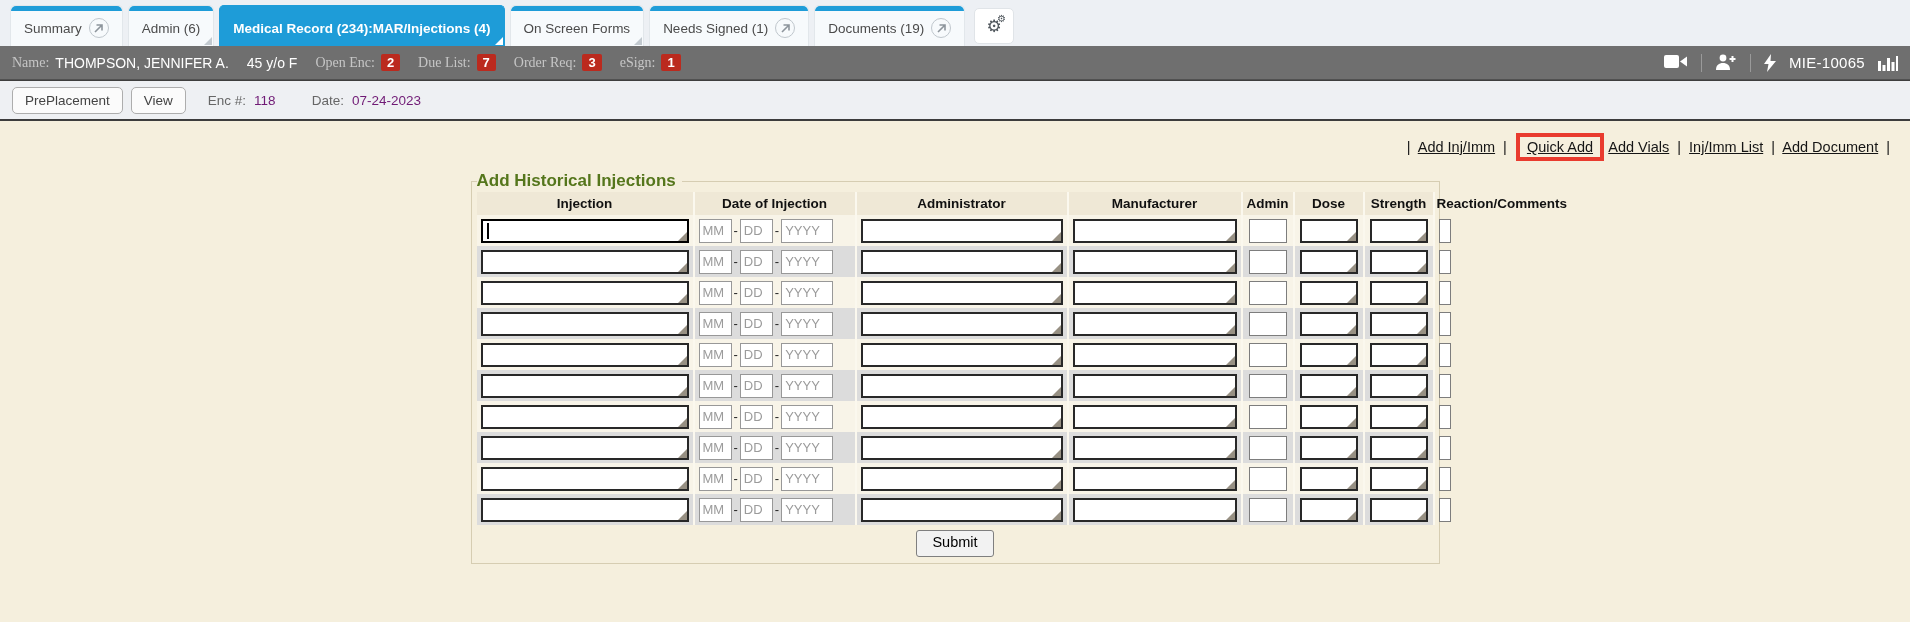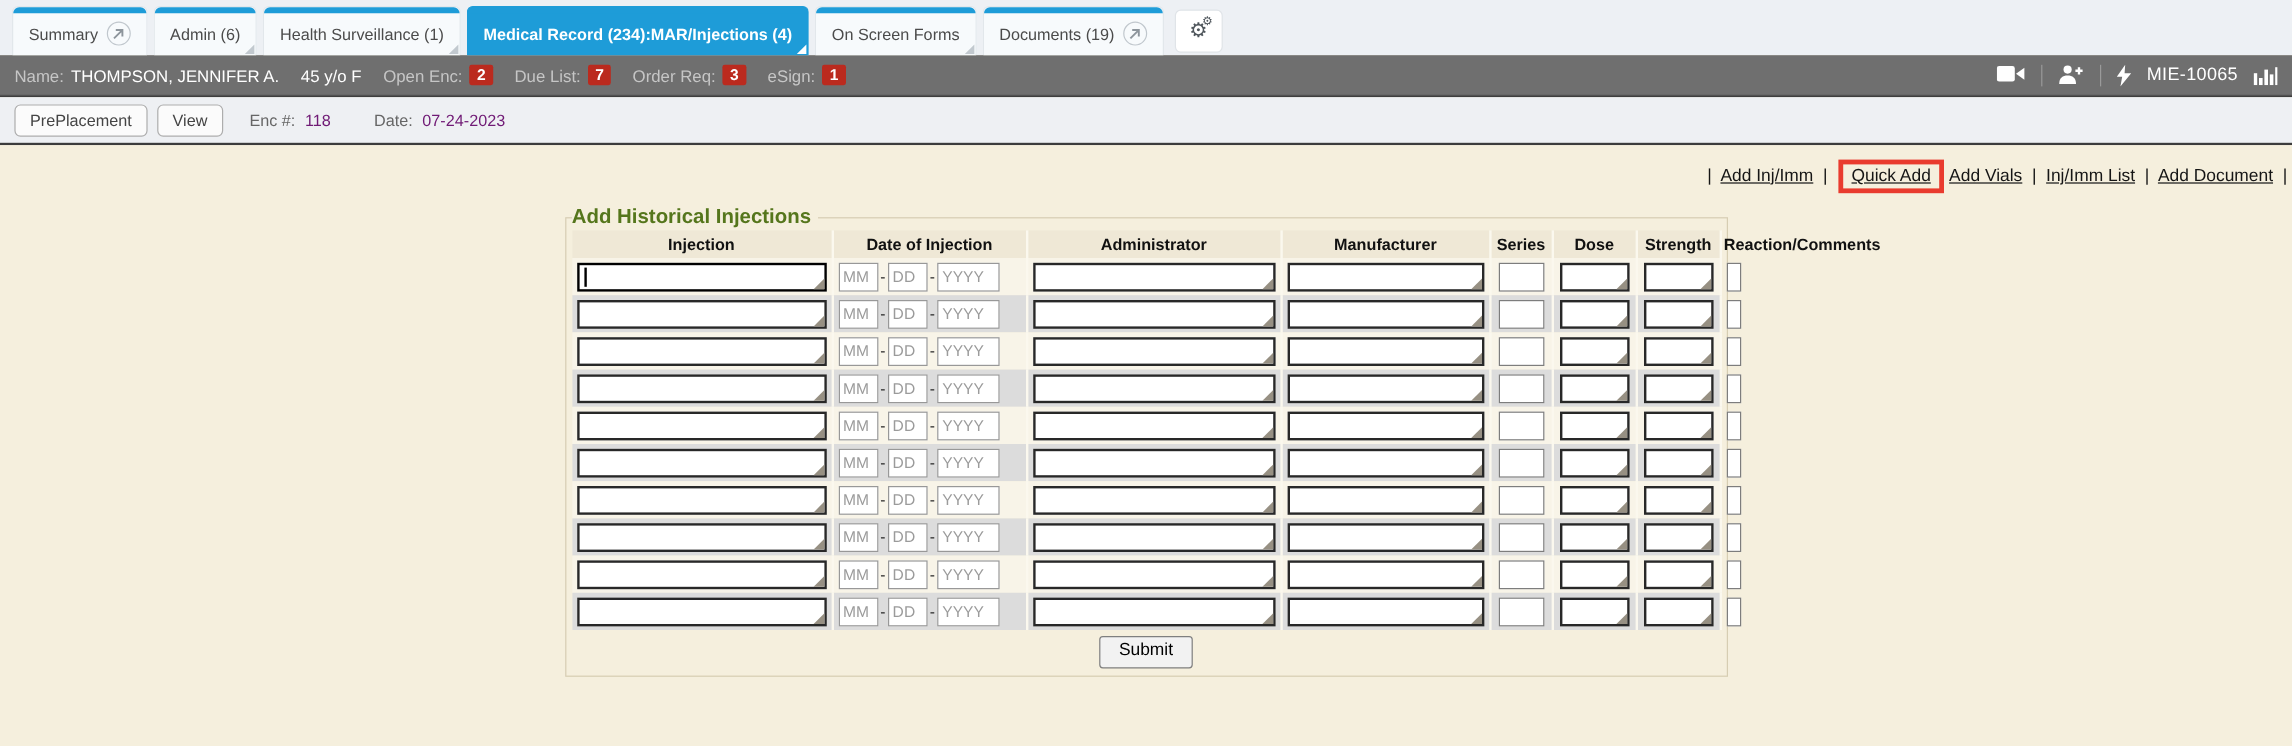--- a/index.html
+++ b/index.html
@@ -20,40 +20,40 @@
   .ext-circle svg { display:block; }
   .gearbtn { height:36px; width:40px; margin:0 0 2px 4px; background:#fff; border:1px solid #e0e4e8; border-radius:5px;
          display:flex; align-items:center; justify-content:center; cursor:pointer; position:relative; }
   .gear-glyph { font-family:"DejaVu Sans", sans-serif; font-size:17px; color:#4f565c; line-height:1; }
   .gear-glyph .g2 { position:absolute; font-size:10px; top:5px; right:7px; }
 
   
   .pbar { background:#6f6f6f; color:#fff; border-bottom:1px solid #3e3e3e; }
   .prow1 { height:34px; display:flex; align-items:center; padding:0 12px; border-bottom:1px solid #515151; font-size:14px; }
   .prow23 { padding:4px 12px 5px 12px; font-size:13.5px; }
-  .plabel { color:#c6c6c6; margin-right:6px; }
+  .plabel { color:#c6c6c6; margin-right:6px;font-family:Liberation Serif, serif; }
   .pvalue { color:#ffffff; margin-right:18px; }
   .badge { background:#bb2a1e; color:#fff; font-weight:bold; font-size:13px; padding:1px 6px; border-radius:2px; margin-right:18px; cursor:pointer; }
   .prow2 { margin-bottom:3px; }
   .nkda { background:#bb2a1e; color:#fff; font-weight:bold; padding:1px 7px; border-radius:2px; }
   .pspacer { flex:1; }
   .tray { display:flex; align-items:flex-start; gap:13px; }
   .tray .vdiv { width:1px; height:18px; background:#9a9a9a; }
   .tray svg { display:block; cursor:pointer; }
   .station { font-size:15px; color:#fff; letter-spacing:.3px; }
 
   
   .toolbar { height:40px; background:#eef0f3; border-bottom:2px solid #3c3c3c; display:flex; align-items:center; padding:0 12px; gap:8px; font-size:13.5px; }
   .tbtn { background:#fbfbfb; border:1px solid #adadad; border-radius:5px; padding:5px 12px; font-size:13.5px; color:#444; cursor:pointer; }
   .enc { margin-left:14px; color:#666; }
   .encval { color:#701a75; margin-right:14px; }
 
   
   .content { position:relative; height:449px; background:#f5efdd; overflow:hidden; }
-  .links-row { text-align:right; padding:12px 0 0 0; font-size:14.5px; color:#151515; white-space:nowrap; }
+  .links-row { text-align:right; padding:12px 16px 0 0; font-size:14.5px; color:#151515; white-space:nowrap; }
   .links-row a { color:#151515; text-decoration:underline; cursor:pointer; }
   .pipe { margin:0 4px; }
   .hl-box { display:inline-block; border:4px solid #e93b2e; padding:2px 7px; margin:0 1px; }
 
   fieldset.injform { width:960px; margin:10px auto 0 auto; border:1px solid #d6cdb2; padding:1px 5px 6px 5px; }
   fieldset.injform legend { font-size:17px; font-weight:bold; color:#55761c; padding:0 6px 0 0; margin-left:0; }
 
   table.inj { width:100%; border-collapse:collapse; table-layout:fixed; }
   table.inj th { font-size:13.5px; font-weight:bold; color:#111; background:#efe8d6; padding:4px 2px; text-align:center;
                  border-left:2px solid #fbf8ee; }
@@ -93,28 +93,33 @@
     <span>Summary</span>
     <span class="ext-circle">
       <svg width="11" height="11" viewBox="0 0 11 11">
           <path d="M2 9 L8.5 2.5 M3.5 2 h5.5 v5.5" stroke="#8d959c" stroke-width="1.6" fill="none"></path>
         </svg>
     </span>
   </div>
   <div class="tab fold">
     <span>Admin (6)</span>
   </div>
-  <div class="tab fold">
-    <span>Health Surveillance (1)</span>
-  </div>
   <div class="tab active fold">
     <span>Medical Record (234):MAR/Injections (4)</span>
   </div>
   <div class="tab fold">
     <span>On Screen Forms</span>
+  </div>
+  <div class="tab">
+    <span>Needs Signed (1)</span>
+    <span class="ext-circle">
+      <svg width="11" height="11" viewBox="0 0 11 11">
+          <path d="M2 9 L8.5 2.5 M3.5 2 h5.5 v5.5" stroke="#8d959c" stroke-width="1.6" fill="none"></path>
+        </svg>
+    </span>
   </div>
   <div class="tab">
     <span>Documents (19)</span>
     <span class="ext-circle">
       <svg width="11" height="11" viewBox="0 0 11 11">
           <path d="M2 9 L8.5 2.5 M3.5 2 h5.5 v5.5" stroke="#8d959c" stroke-width="1.6" fill="none"></path>
         </svg>
     </span>
   </div>
   <div class="gearbtn">
@@ -199,21 +204,21 @@
           <col style="width:70px">
           <col style="width:70px">
           <col>
       </colgroup>
       <thead>
         <tr>
           <th>Injection</th>
           <th>Date of Injection</th>
           <th>Administrator</th>
           <th>Manufacturer</th>
-          <th>Series</th>
+          <th>Admin</th>
           <th>Dose</th>
           <th>Strength</th>
           <th>Reaction/Comments</th>
         </tr>
       </thead>
       <tbody>
   <tr>
     <td><span class="iw fold wfull focused"><input style=""><span class="caret"></span></span></td>
     <td>
       <div class="datewrap">

